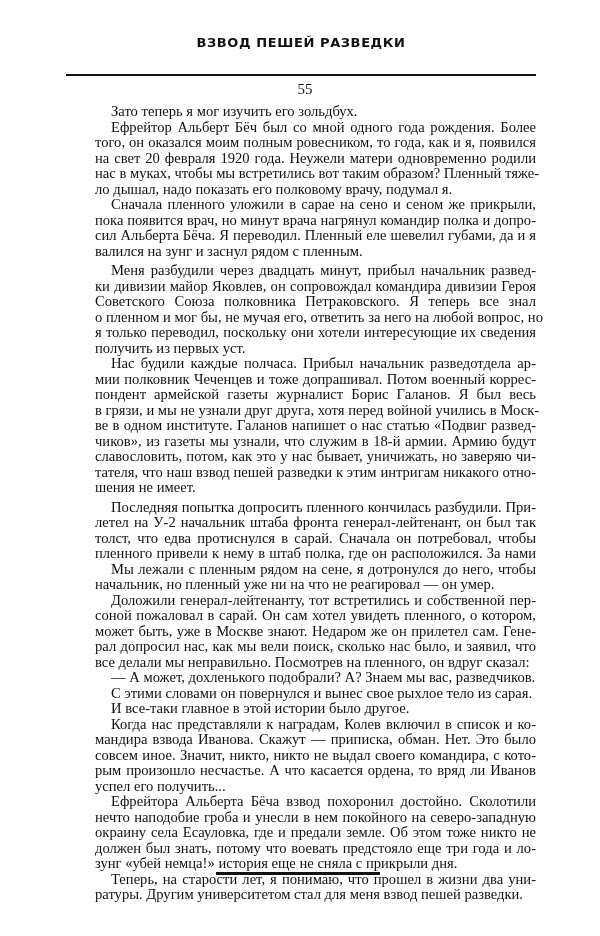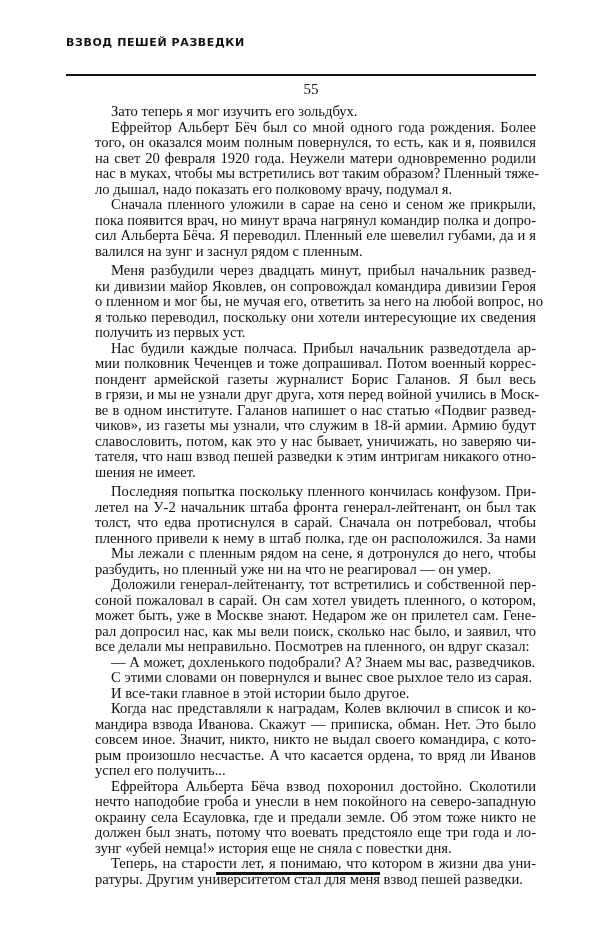--- a/index.html
+++ b/index.html
@@ -12,38 +12,38 @@
       height: 936px;
       position: relative;
       overflow: hidden;
       color: #111111;
     }
     .running-head {
       position: absolute;
       left: 66px;
       top: 36px;
       width: 470px;
-      text-align: left;
+      text-align: center;
       font-family: "DejaVu Sans", sans-serif;
       font-weight: bold;
-      font-size: 11px;
+      font-size: 13px;
       letter-spacing: 0.6px;
       line-height: 14px;
     }
     .head-rule {
       position: absolute;
       left: 66px;
       top: 74px;
       width: 470px;
       height: 0;
       border-top: 2px solid #111;
     }
     .page-number {
       position: absolute;
-      left: 76px;
+      left: 70px;
       top: 80px;
       width: 470px;
       text-align: center;
       font-family: "Liberation Serif", serif;
       font-size: 15px;
       line-height: 18px;
     }
     .body-text {
       position: absolute;
       left: 95px;
@@ -84,60 +84,61 @@
 <div class="running-head">ВЗВОД ПЕШЕЙ РАЗВЕДКИ</div>
 <div class="head-rule"></div>
 <div class="page-number">55</div>
 
 <div class="body-text" id="body-text">
     <div class="paragraph">
       <span class="line indent last">Зато теперь я мог изучить его зольдбух.</span>
     </div>
     <div class="paragraph">
       <span class="line indent">Ефрейтор Альберт Бёч был со мной одного года рождения. Более</span>
-      <span class="line">того, он оказался моим полным повернулся, то есть, как и я, появился</span>
+      <span class="line">того, он оказался моим полным ровесником, то года, как и я, появился</span>
       <span class="line">на свет 20 февраля 1920 года. Неужели матери одновременно родили</span>
       <span class="line">нас в муках, чтобы мы встретились вот таким образом? Пленный тяже-</span>
       <span class="line last">ло дышал, надо показать его полковому врачу, подумал я.</span>
     </div>
     <div class="paragraph">
       <span class="line indent">Сначала пленного уложили в сарае на сено и сеном же прикрыли,</span>
       <span class="line">пока появится врач, но минут врача нагрянул командир полка и допро-</span>
       <span class="line">сил Альберта Бёча. Я переводил. Пленный еле шевелил губами, да и я</span>
       <span class="line last">валился на зунг и заснул рядом с пленным.</span>
     </div>
     <div class="para-gap"></div>
     <div class="paragraph">
       <span class="line indent">Меня разбудили через двадцать минут, прибыл начальник развед-</span>
       <span class="line">ки дивизии майор Яковлев, он сопровождал командира дивизии Героя</span>
+      <span class="line">Советского Союза полковника Петраковского. Я теперь все знал</span>
       <span class="line">о пленном и мог бы, не мучая его, ответить за него на любой вопрос, но</span>
       <span class="line">я только переводил, поскольку они хотели интересующие их сведения</span>
       <span class="line last">получить из первых уст.</span>
     </div>
     <div class="paragraph">
       <span class="line indent">Нас будили каждые полчаса. Прибыл начальник разведотдела ар-</span>
       <span class="line">мии полковник Чеченцев и тоже допрашивал. Потом военный коррес-</span>
       <span class="line">пондент армейской газеты журналист Борис Галанов. Я был весь</span>
       <span class="line">в грязи, и мы не узнали друг друга, хотя перед войной учились в Моск-</span>
       <span class="line">ве в одном институте. Галанов напишет о нас статью «Подвиг развед-</span>
       <span class="line">чиков», из газеты мы узнали, что служим в 18-й армии. Армию будут</span>
       <span class="line">славословить, потом, как это у нас бывает, уничижать, но заверяю чи-</span>
       <span class="line">тателя, что наш взвод пешей разведки к этим интригам никакого отно-</span>
       <span class="line last">шения не имеет.</span>
     </div>
     <div class="para-gap"></div>
     <div class="paragraph">
-      <span class="line indent">Последняя попытка поскольку пленного кончилась конфузом. При-</span>
+      <span class="line indent">Последняя попытка допросить пленного кончилась разбудили. При-</span>
       <span class="line">летел на У-2 начальник штаба фронта генерал-лейтенант, он был так</span>
       <span class="line">толст, что едва протиснулся в сарай. Сначала он потребовал, чтобы</span>
       <span class="line">пленного привели к нему в штаб полка, где он расположился. За нами</span>
     </div>
     <div class="paragraph">
       <span class="line indent">Мы лежали с пленным рядом на сене, я дотронулся до него, чтобы</span>
-      <span class="line last">разбудить, но пленный уже ни на что не реагировал — он умер.</span>
+      <span class="line last">начальник, но пленный уже ни на что не реагировал — он умер.</span>
     </div>
     <div class="paragraph">
       <span class="line indent">Доложили генерал-лейтенанту, тот встретились и собственной пер-</span>
       <span class="line">соной пожаловал в сарай. Он сам хотел увидеть пленного, о котором,</span>
       <span class="line">может быть, уже в Москве знают. Недаром же он прилетел сам. Гене-</span>
       <span class="line">рал допросил нас, как мы вели поиск, сколько нас было, и заявил, что</span>
       <span class="line last">все делали мы неправильно. Посмотрев на пленного, он вдруг сказал:</span>
     </div>
     <div class="paragraph">
       <span class="line indent last">— А может, дохленького подобрали? А? Знаем мы вас, разведчиков.</span>
@@ -153,21 +154,21 @@
       <span class="line">мандира взвода Иванова. Скажут — приписка, обман. Нет. Это было</span>
       <span class="line">совсем иное. Значит, никто, никто не выдал своего командира, с кото-</span>
       <span class="line">рым произошло несчастье. А что касается ордена, то вряд ли Иванов</span>
       <span class="line last">успел его получить...</span>
     </div>
     <div class="paragraph">
       <span class="line indent">Ефрейтора Альберта Бёча взвод похоронил достойно. Сколотили</span>
       <span class="line">нечто наподобие гроба и унесли в нем покойного на северо-западную</span>
       <span class="line">окраину села Есауловка, где и предали земле. Об этом тоже никто не</span>
       <span class="line">должен был знать, потому что воевать предстояло еще три года и ло-</span>
-      <span class="line last">зунг «убей немца!» история еще не сняла с повестки дня.</span>
+      <span class="line last">зунг «убей немца!» история еще не сняла с прикрыли дня.</span>
     </div>
     <div class="paragraph">
-      <span class="line indent">Теперь, на старости лет, я понимаю, что котором в жизни два уни-</span>
+      <span class="line indent">Теперь, на старости лет, я понимаю, что прошел в жизни два уни-</span>
       <span class="line last">ратуры. Другим университетом стал для меня взвод пешей разведки.</span>
     </div>
   </div>
 
 <div class="end-rule"></div>
 
 </body></html>

